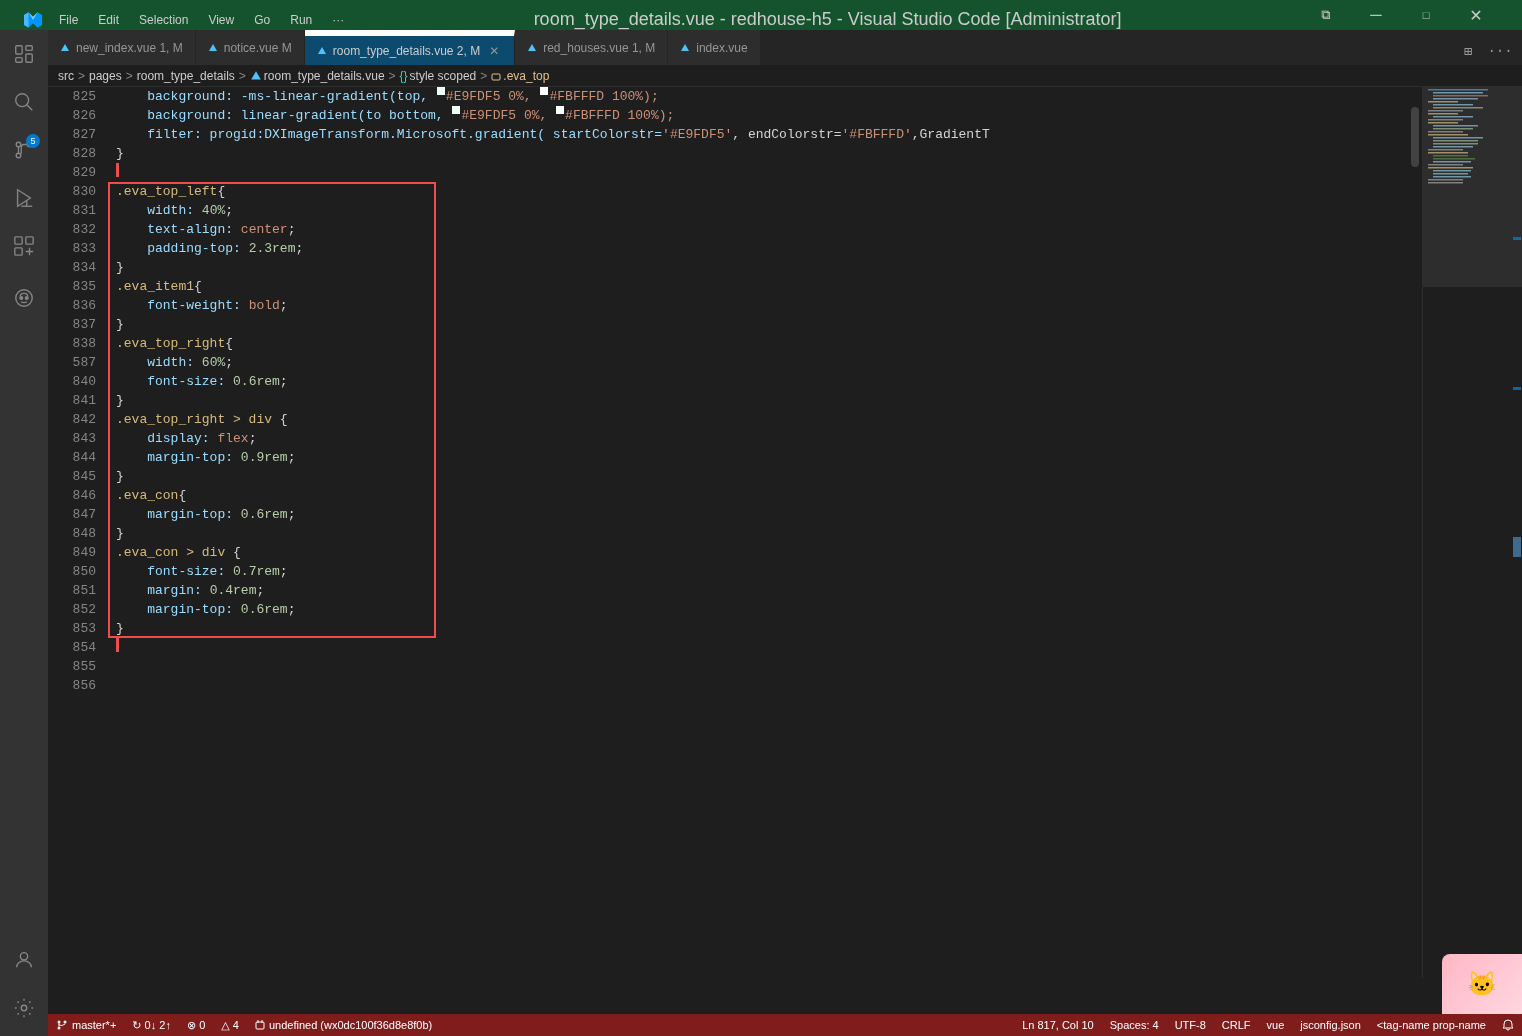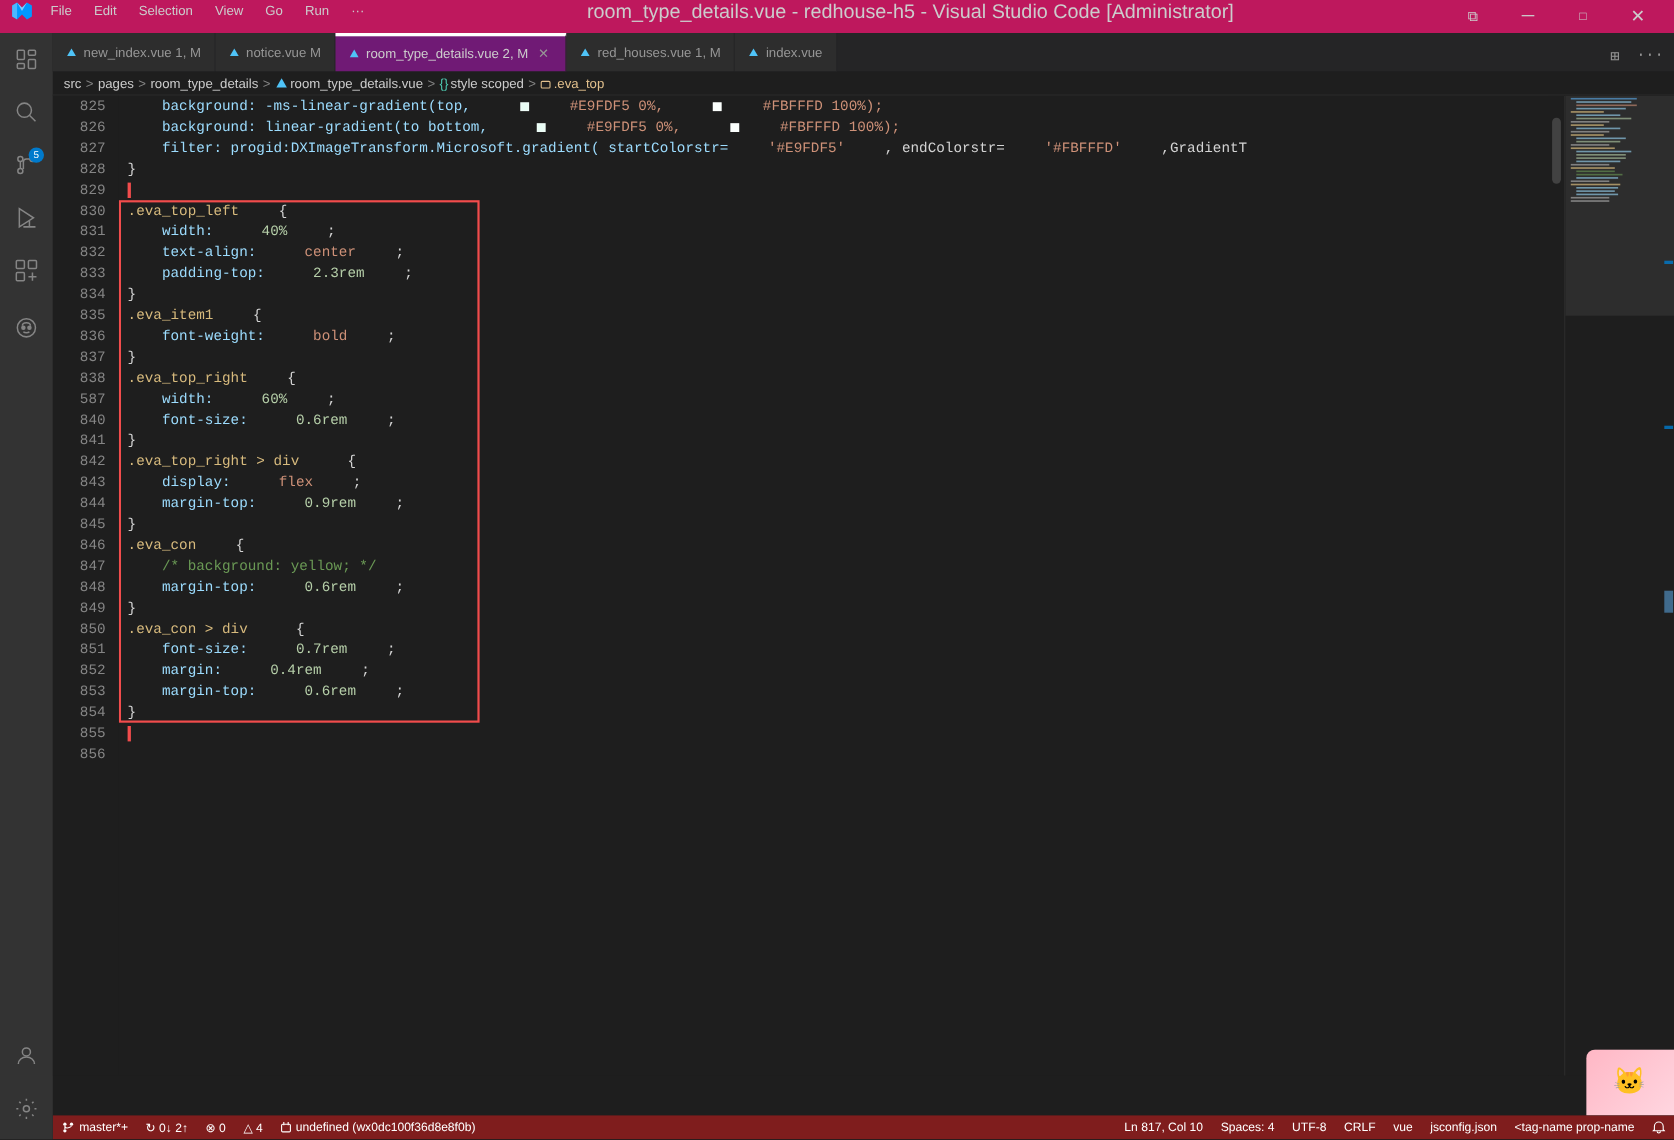--- a/index.html
+++ b/index.html
@@ -9,25 +9,25 @@
       background: #1e1e1e;
       font-family: 'Consolas', 'Courier New', monospace;
       font-size: 13px;
       color: #d4d4d4;
       overflow: hidden;
     }
 
     
     .title-bar {
       height: 30px;
-      background: #be185d;
-      display: flex;
-      align-items: flex-start;
+      background: #14532d;
+      display: flex;
+      align-items: flex-end;
       justify-content: space-between;
-      padding: 0 10px;
+      padding: 0 23px;
       color: #cccccc;
       font-size: 12px;
       font-family: 'Segoe UI', sans-serif;
     }
     .title-bar-left {
       display: flex;
       align-items: center;
       gap: 8px;
     }
     .title-bar-menu {
@@ -149,23 +149,23 @@
       background: #2d2d2d;
       border-right: 1px solid #252526;
       cursor: pointer;
       font-size: 12px;
       color: #969696;
       white-space: nowrap;
       font-family: 'Segoe UI', sans-serif;
       position: relative;
     }
     .tab.active {
-      background: #701a75;
+      background: #0c4a6e;
       color: #cccccc;
-      border-top: 3px solid #ffffff;
+      border-top: 6px solid #ffffff;
     }
     .tab .tab-close {
       width: 16px;
       height: 16px;
       display: flex;
       align-items: center;
       justify-content: center;
       border-radius: 3px;
       font-size: 12px;
       color: #969696;
@@ -245,22 +245,21 @@
       left: 0;
       right: 0;
       bottom: 0;
     }
     .code-line {
       height: 19px;
       line-height: 19px;
       padding-left: 8px;
       white-space: pre;
       display: flex;
-      align-items: center;
-      gap: 36px;
+      align-items: flex-start;
     }
 
     
     .c-selector { color: #d7ba7d; }    
     .c-property { color: #9cdcfe; }    
     .c-value { color: #ce9178; }       
     .c-value-num { color: #b5cea8; }   
     .c-comment { color: #6a9955; }     
     .c-punct { color: #d4d4d4; }        
     .c-text { color: #d4d4d4; }
@@ -684,23 +683,20 @@
             <div class="code-line">
               <span class="c-punct">}</span>
             </div>
 
             <div class="code-line">
               <span class="c-selector">.eva_con</span>
               <span class="c-punct">{</span>
             </div>
 
 
-            <div class="code-line">
-              <span class="c-comment">    /* background: yellow; */</span>
-            </div>
 
             <div class="code-line">
               <span class="c-property">    margin-top: </span>
               <span class="c-value-num">0.6rem</span>
               <span class="c-punct">;</span>
             </div>
 
             <div class="code-line">
               <span class="c-punct">}</span>
             </div>

